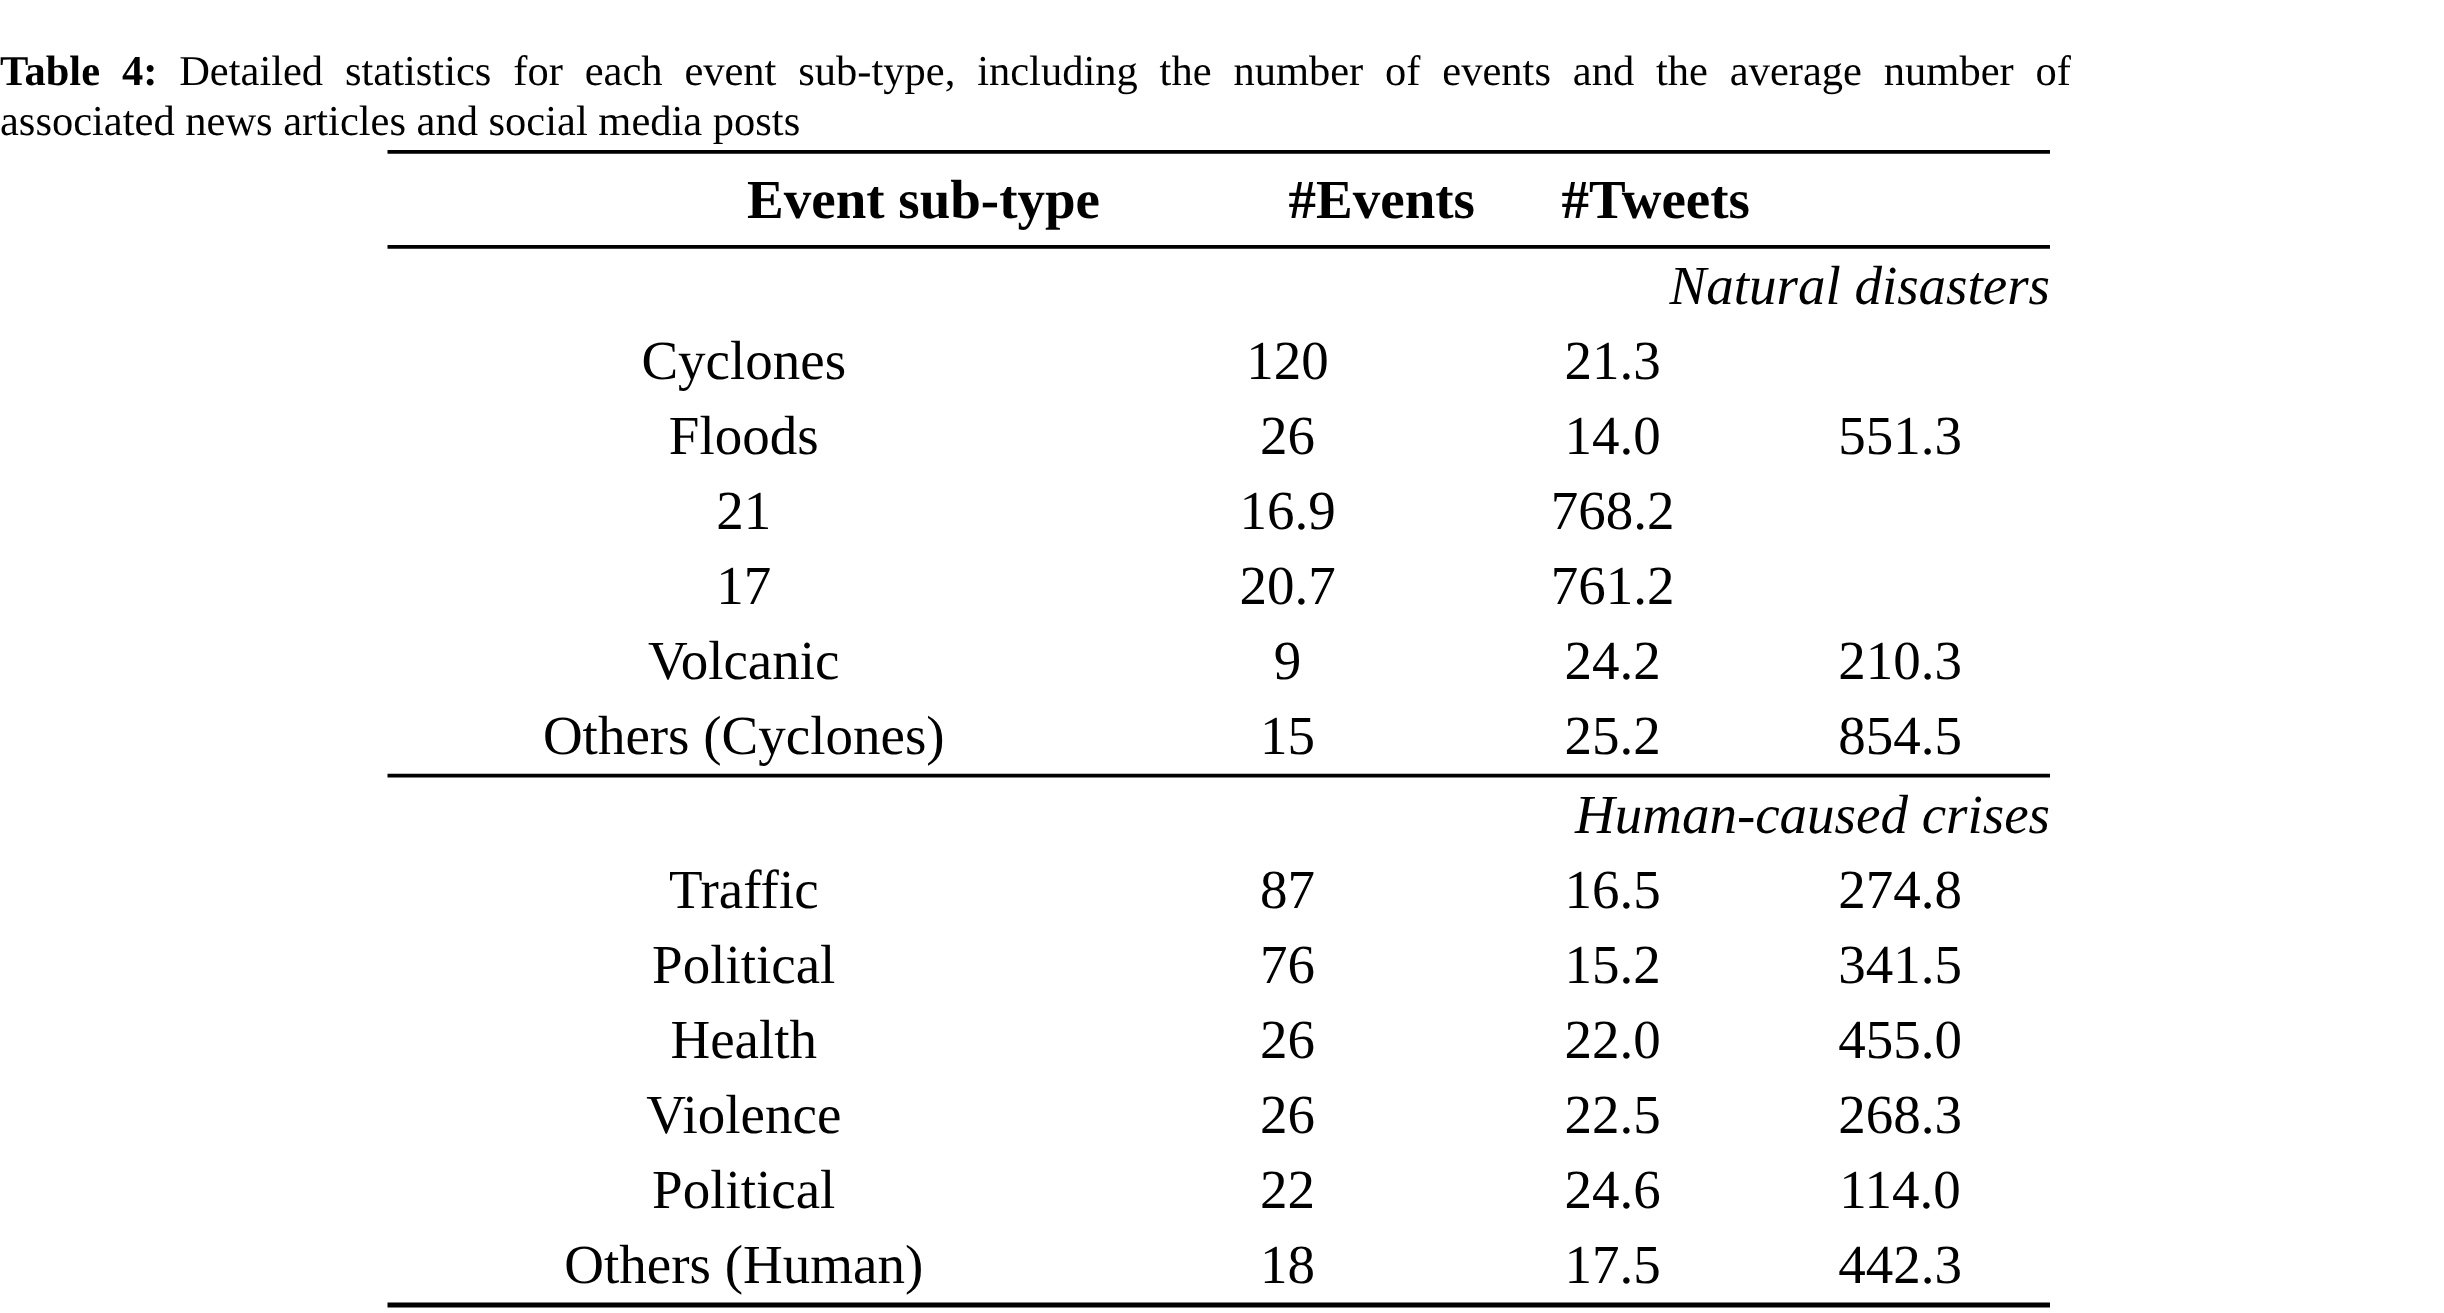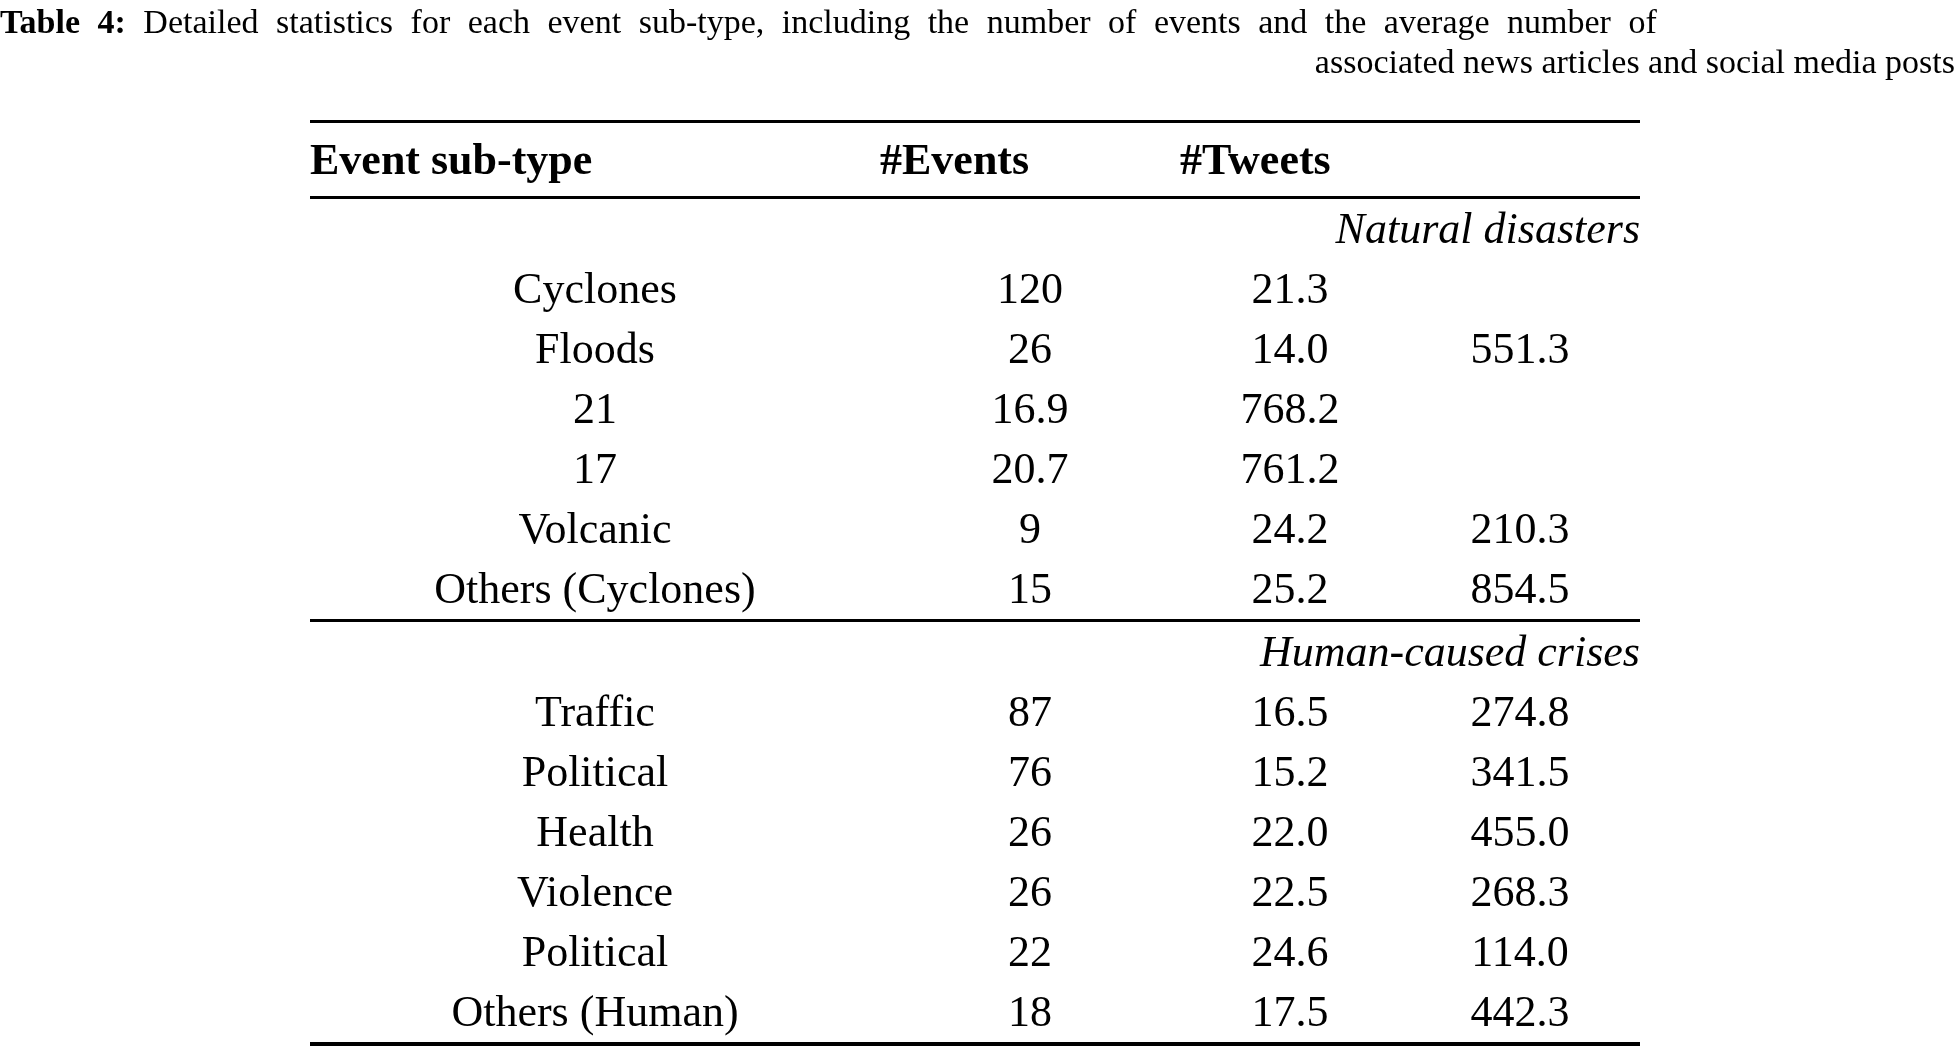--- a/index.html
+++ b/index.html
@@ -20,44 +20,44 @@
     position: absolute;
     top: 2px;
     left: 0;
     width: 1955px;
     font-size: 34px;
     line-height: 40px;
   }
   .caption .l1 {
     white-space: nowrap;
     word-spacing: 9px;
+    margin-top: 36px;
   }
   .caption .l1 .cap-label {
     font-weight: bold;
   }
   .caption .l2 {
     white-space: nowrap;
-    text-align: right;
   }
   
   .tbl {
     position: absolute;
     left: 310px;
     top: 120px;
     width: 1330px;
     font-size: 44px;
     border-top: 3px solid #000;
     border-bottom: 4px solid #000;
   }
   .thead {
     display: grid;
     grid-template-columns: 570px 300px 220px 240px;
     height: 73px;
     align-items: center;
-    text-align: left;
+    text-align: right;
     font-weight: bold;
     border-bottom: 3px solid #000;
   }
   .row {
     display: grid;
     grid-template-columns: 570px 300px 220px 240px;
     height: 60px;
     line-height: 60px;
     text-align: center;
   }

